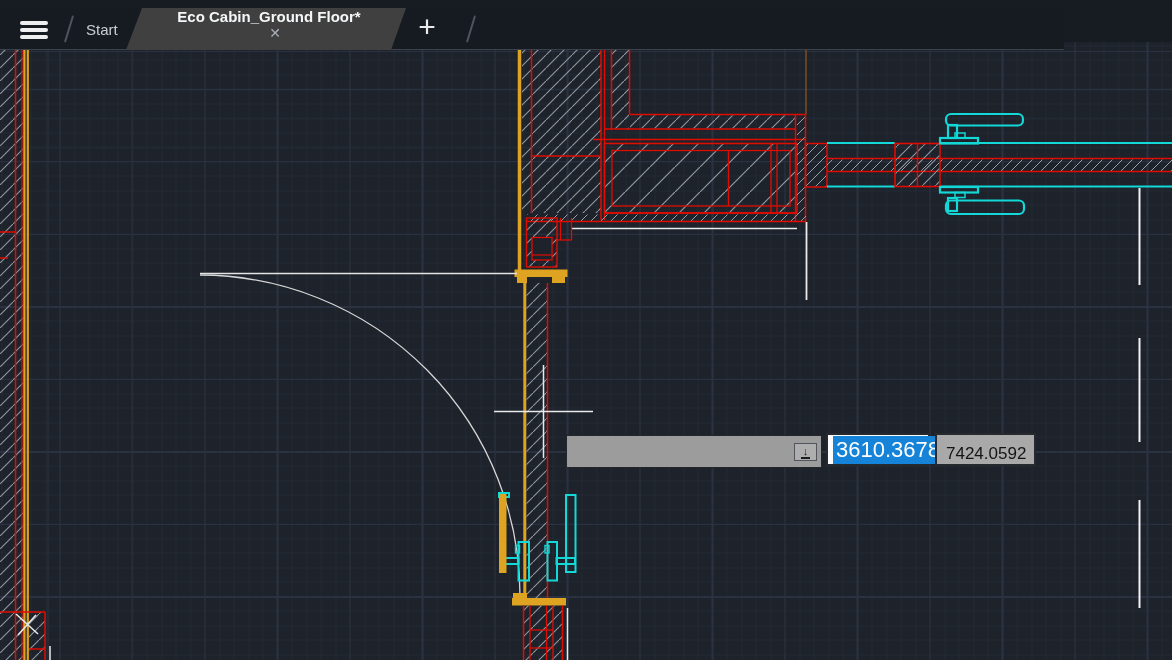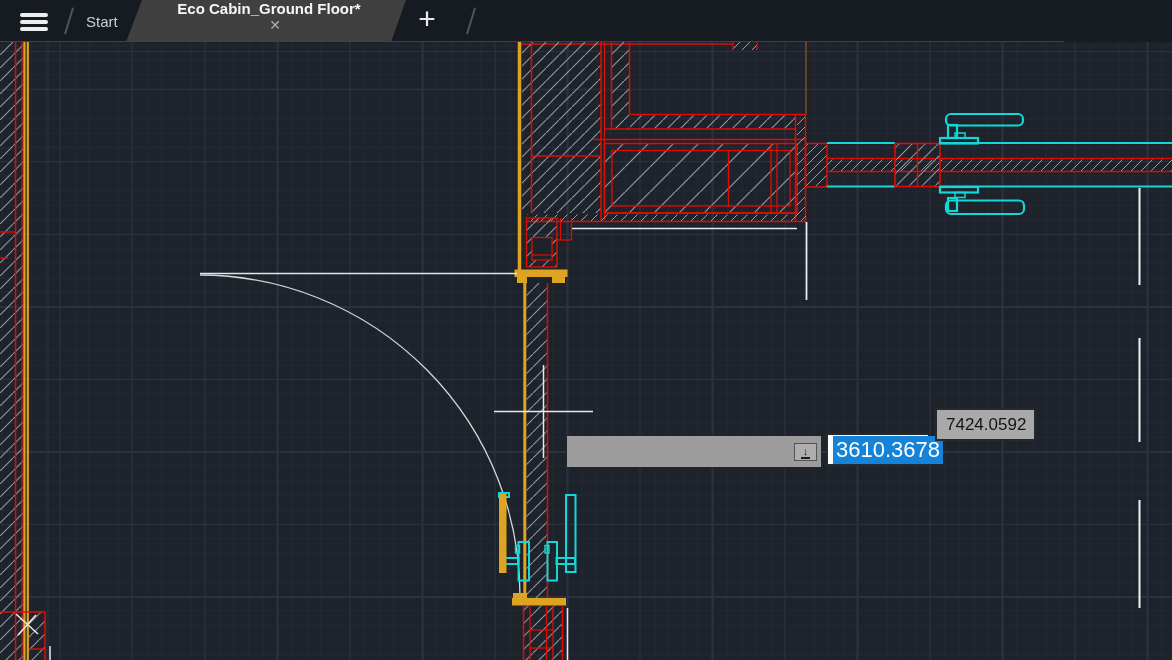--- a/index.html
+++ b/index.html
@@ -1,20 +1,20 @@
 <!DOCTYPE html>
 <html><head>
 <meta charset="utf-8">
 <style>
   * { margin:0; padding:0; box-sizing:border-box; }
   html,body { width:1172px; height:660px; overflow:hidden; background:#171c22;
               font-family:"Liberation Sans", sans-serif; }
 
   
-  .tabbar { position:absolute; left:0; top:0; width:1064px; height:42px;
+  .tabbar { position:absolute; left:0; top:8px; width:1064px; height:42px;
             background:#161b21; border-bottom:1px solid #3c434d; z-index:5; }
   .hamburger { position:absolute; left:20px; top:13px; width:28px; height:18px;
                display:flex; flex-direction:column; justify-content:space-between; cursor:pointer; }
   .hamburger span { display:block; height:3.8px; background:#eceef0; border-radius:2px; }
   .slash { position:absolute; top:7px; width:2.4px; height:28px; background:#4d545e;
            transform:rotate(17deg); border-radius:2px; }
   .slash.s1 { left:68px; } .slash.s2 { left:470px; }
   .tab-start { position:absolute; left:78px; top:0; height:42px; padding:0 8px;
                display:flex; align-items:center; color:#c9ced5; font-size:15px; cursor:pointer; }
   .tab-active { position:absolute; left:126px; top:0; width:280px; height:42px;
@@ -43,23 +43,23 @@
                font-size:16.5px; line-height:31px; padding-left:10px; z-index:6; }
   .di-drop { position:absolute; right:4px; top:7px; width:23px; height:18px;
              background:#aeaeae; border:1px solid #51565c; display:flex; flex-direction:column;
              align-items:center; justify-content:center; cursor:pointer; }
   .di-drop .arr { font-size:11px; line-height:10px; color:#1c1c1c; font-weight:bold; }
   .di-drop .bar { width:9px; height:2px; background:#1c1c1c; margin-top:1px; }
   .di-x { position:absolute; left:826px; top:433px; width:104px; height:33px;
           background:#fbfbfb; border:2px solid #26292e; display:flex; align-items:center;
           padding-left:5px; z-index:6; }
   .di-x .sel { background:#1583d7; color:#ffffff; font-size:22px; padding:1px 3px; }
-  .di-y { position:absolute; left:935px; top:408px; width:101px; height:33px;
+  .di-y { position:absolute; left:935px; top:433px; width:101px; height:33px;
           background:#a9a9a9; border:2px solid #26292e; color:#141414; font-size:17px;
-          display:flex; align-items:center; padding-left:9px; z-index:6; }
+          display:flex; align-items:flex-end; padding-left:9px; z-index:6; }
 </style>
 </head>
 <body>
 
 <div class="tabbar">
   <div class="hamburger">
     <span></span>
       <span></span>
       <span></span>
   </div>

